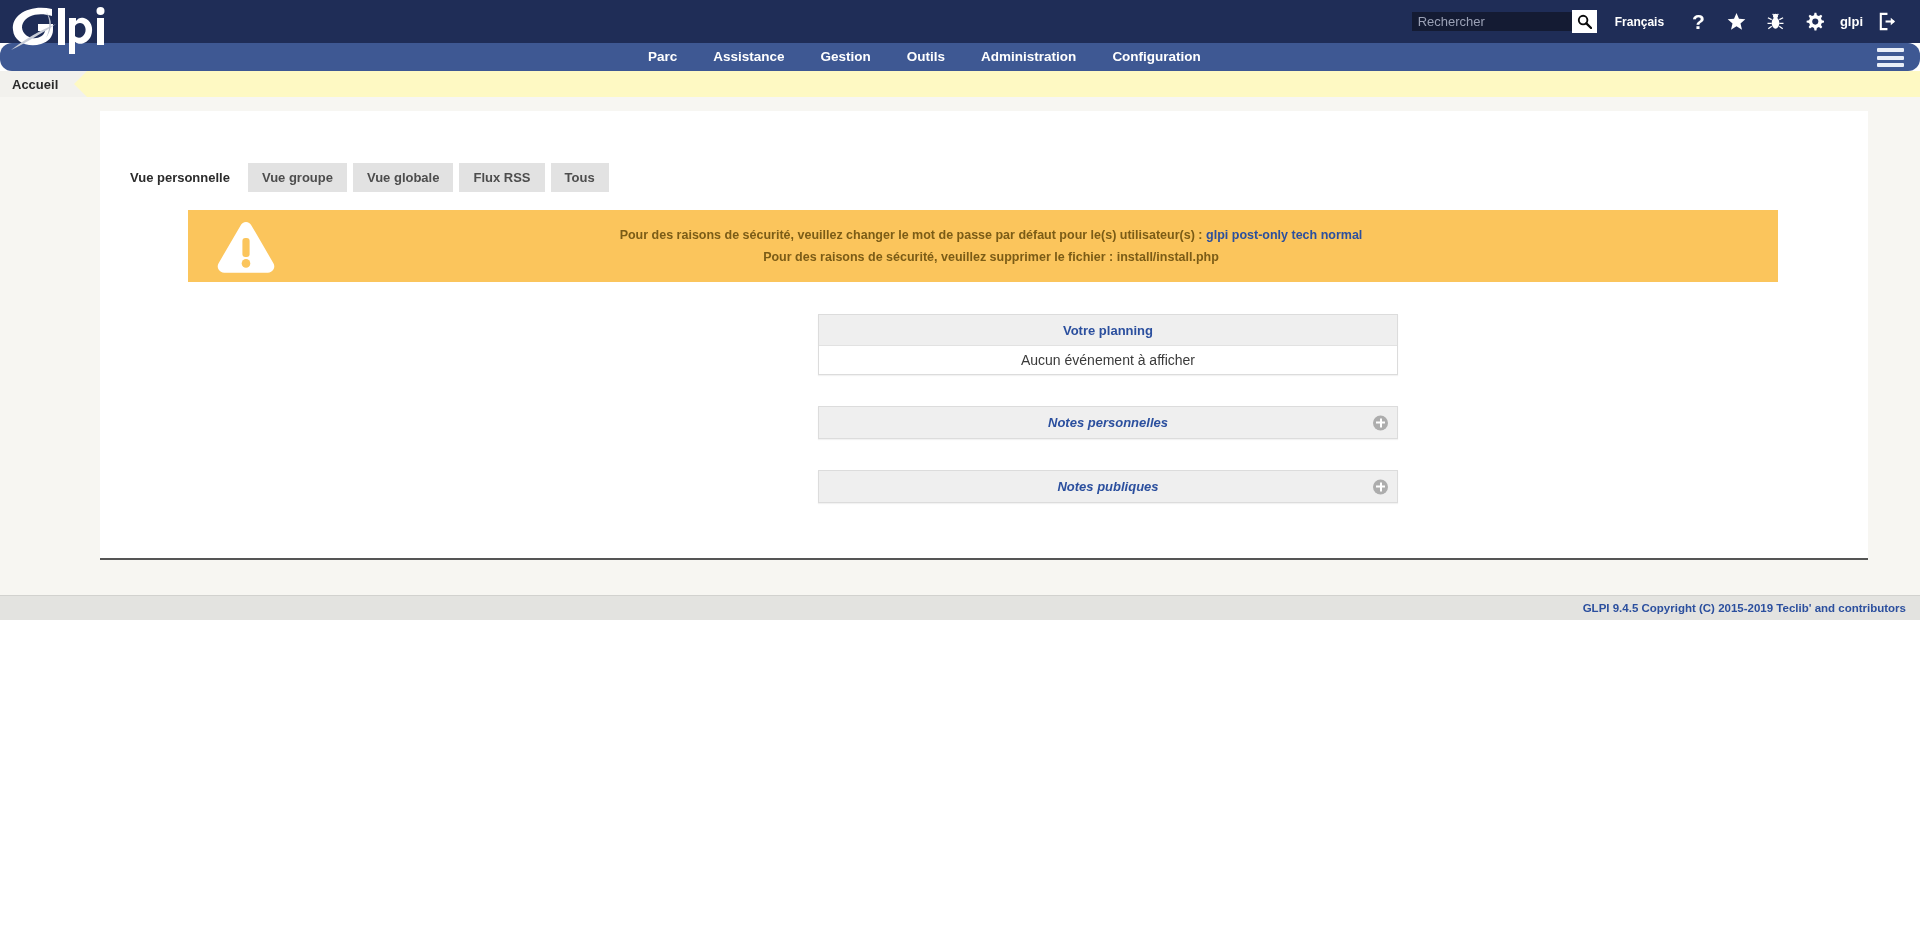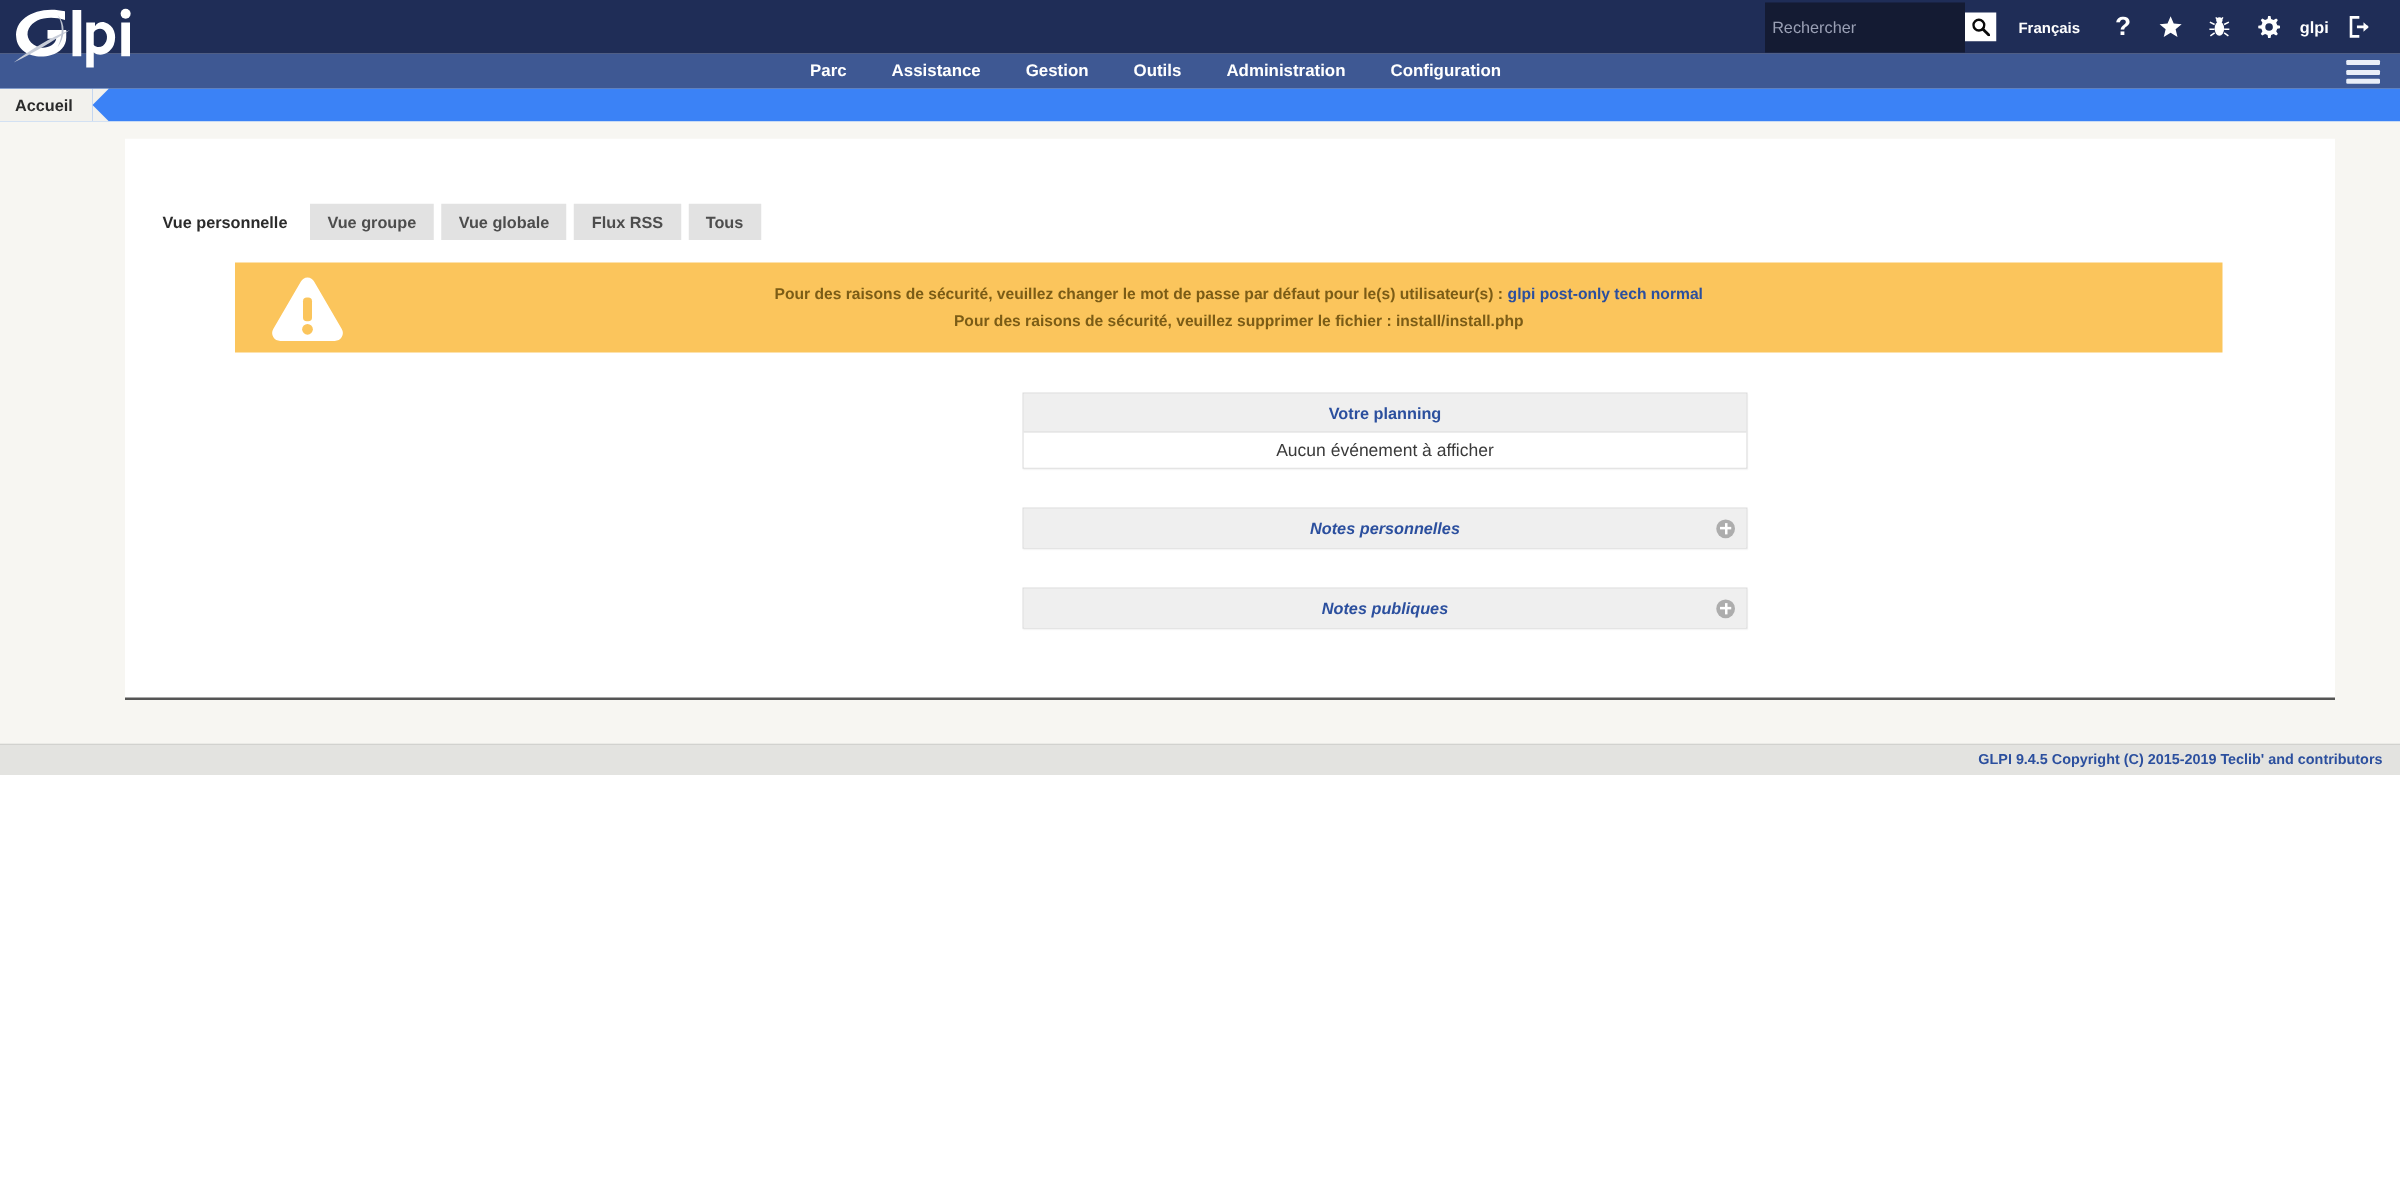--- a/index.html
+++ b/index.html
@@ -47,21 +47,21 @@
   }
 
   .search-wrap {
     display: flex;
     align-items: center;
     height: 23px;
     margin-right: 18px;
   }
   .search-input {
     width: 160px;
-    height: 40px;
+    height: 19px;
     background: #141b33;
     border: none;
     outline: none;
     color: #e8e8e8;
     font-family: "Liberation Sans", sans-serif;
     font-size: 13px;
     padding: 0 6px;
   }
   .search-input::placeholder { color: #9aa0b5; opacity: 1; }
   .search-btn {
@@ -104,20 +104,21 @@
     text-decoration: none;
   }
 
   
   .header-nav {
     height: 28px;
     background: #3e5893;
     position: relative;
     display: flex;
     align-items: center;
+    border-radius: 12px;
   }
   .nav-items {
     display: flex;
     align-items: center;
     margin-left: 630px;
   }
   .nav-item {
     color: #ffffff;
     font-size: 13.5px;
     font-weight: bold;
@@ -142,21 +143,21 @@
     display: block;
     height: 4px;
     width: 27px;
     background: #e9eef8;
     border-radius: 1px;
   }
 
   
   .breadcrumb-bar {
     height: 26px;
-    background: #3b82f6;
+    background: #fef9c3;
     position: relative;
   }
   .crumb {
     position: absolute;
     left: 0;
     top: 0;
     height: 26px;
     background: #f2f1ed;
     padding: 0 16px 0 12px;
     display: flex;

